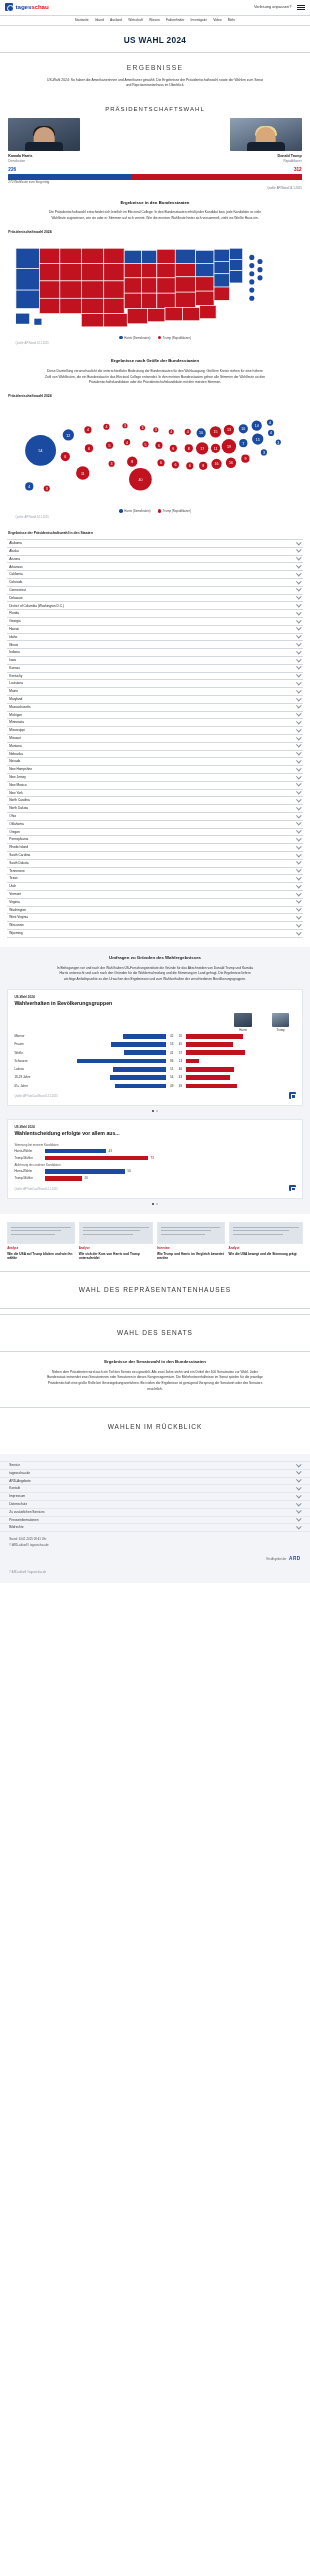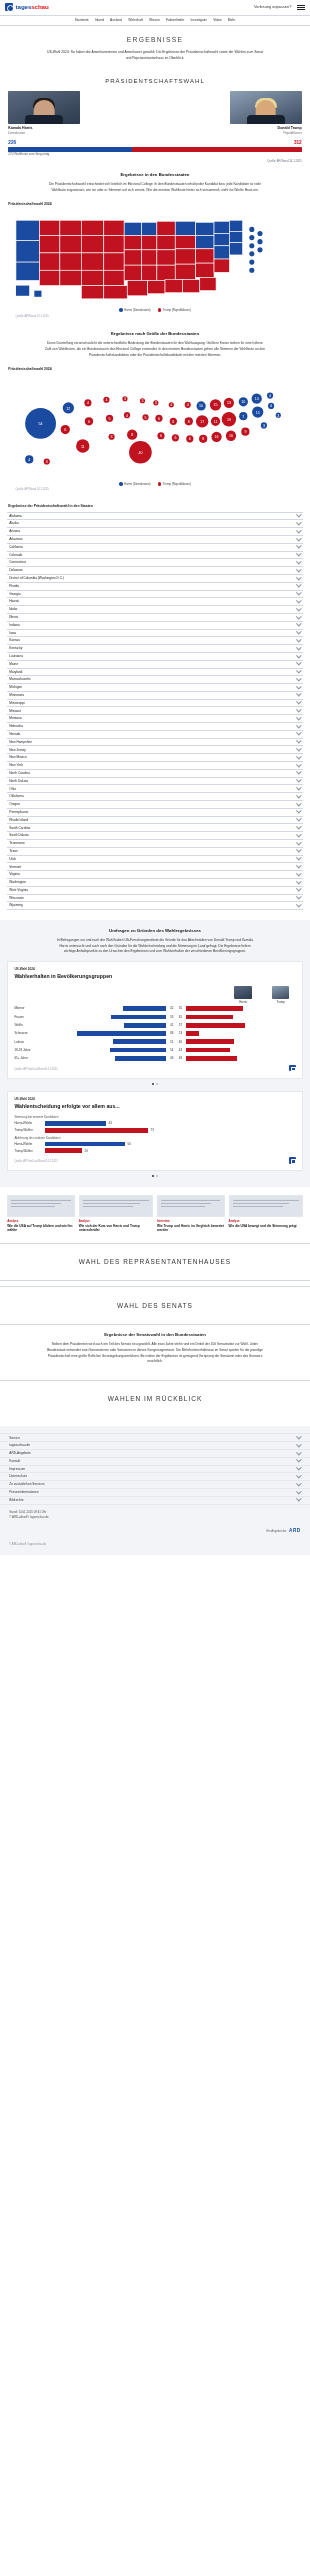--- a/index.html
+++ b/index.html
@@ -232,20 +232,23 @@
     <span>Inland</span>
     <span>Ausland</span>
     <span>Wirtschaft</span>
     <span>Wissen</span>
     <span>Faktenfinder</span>
     <span>Investigativ</span>
     <span>Video</span>
     <span>Mehr</span>
   </div>
 
+  <div class="titleband">
+    <h1>US WAHL 2024</h1>
+  </div>
 
   <div class="intro">
     <h2>ERGEBNISSE</h2>
     <p>US-Wahl 2024: So haben die Amerikanerinnen und Amerikaner gewählt. Die Ergebnisse der Präsidentschaftswahl sowie der Wahlen zum Senat und Repräsentantenhaus im Überblick.</p>
   </div>
 
   <div class="section">
     <div class="section-head">PRÄSIDENTSCHAFTSWAHL</div>
 
     <div class="cand-row">

